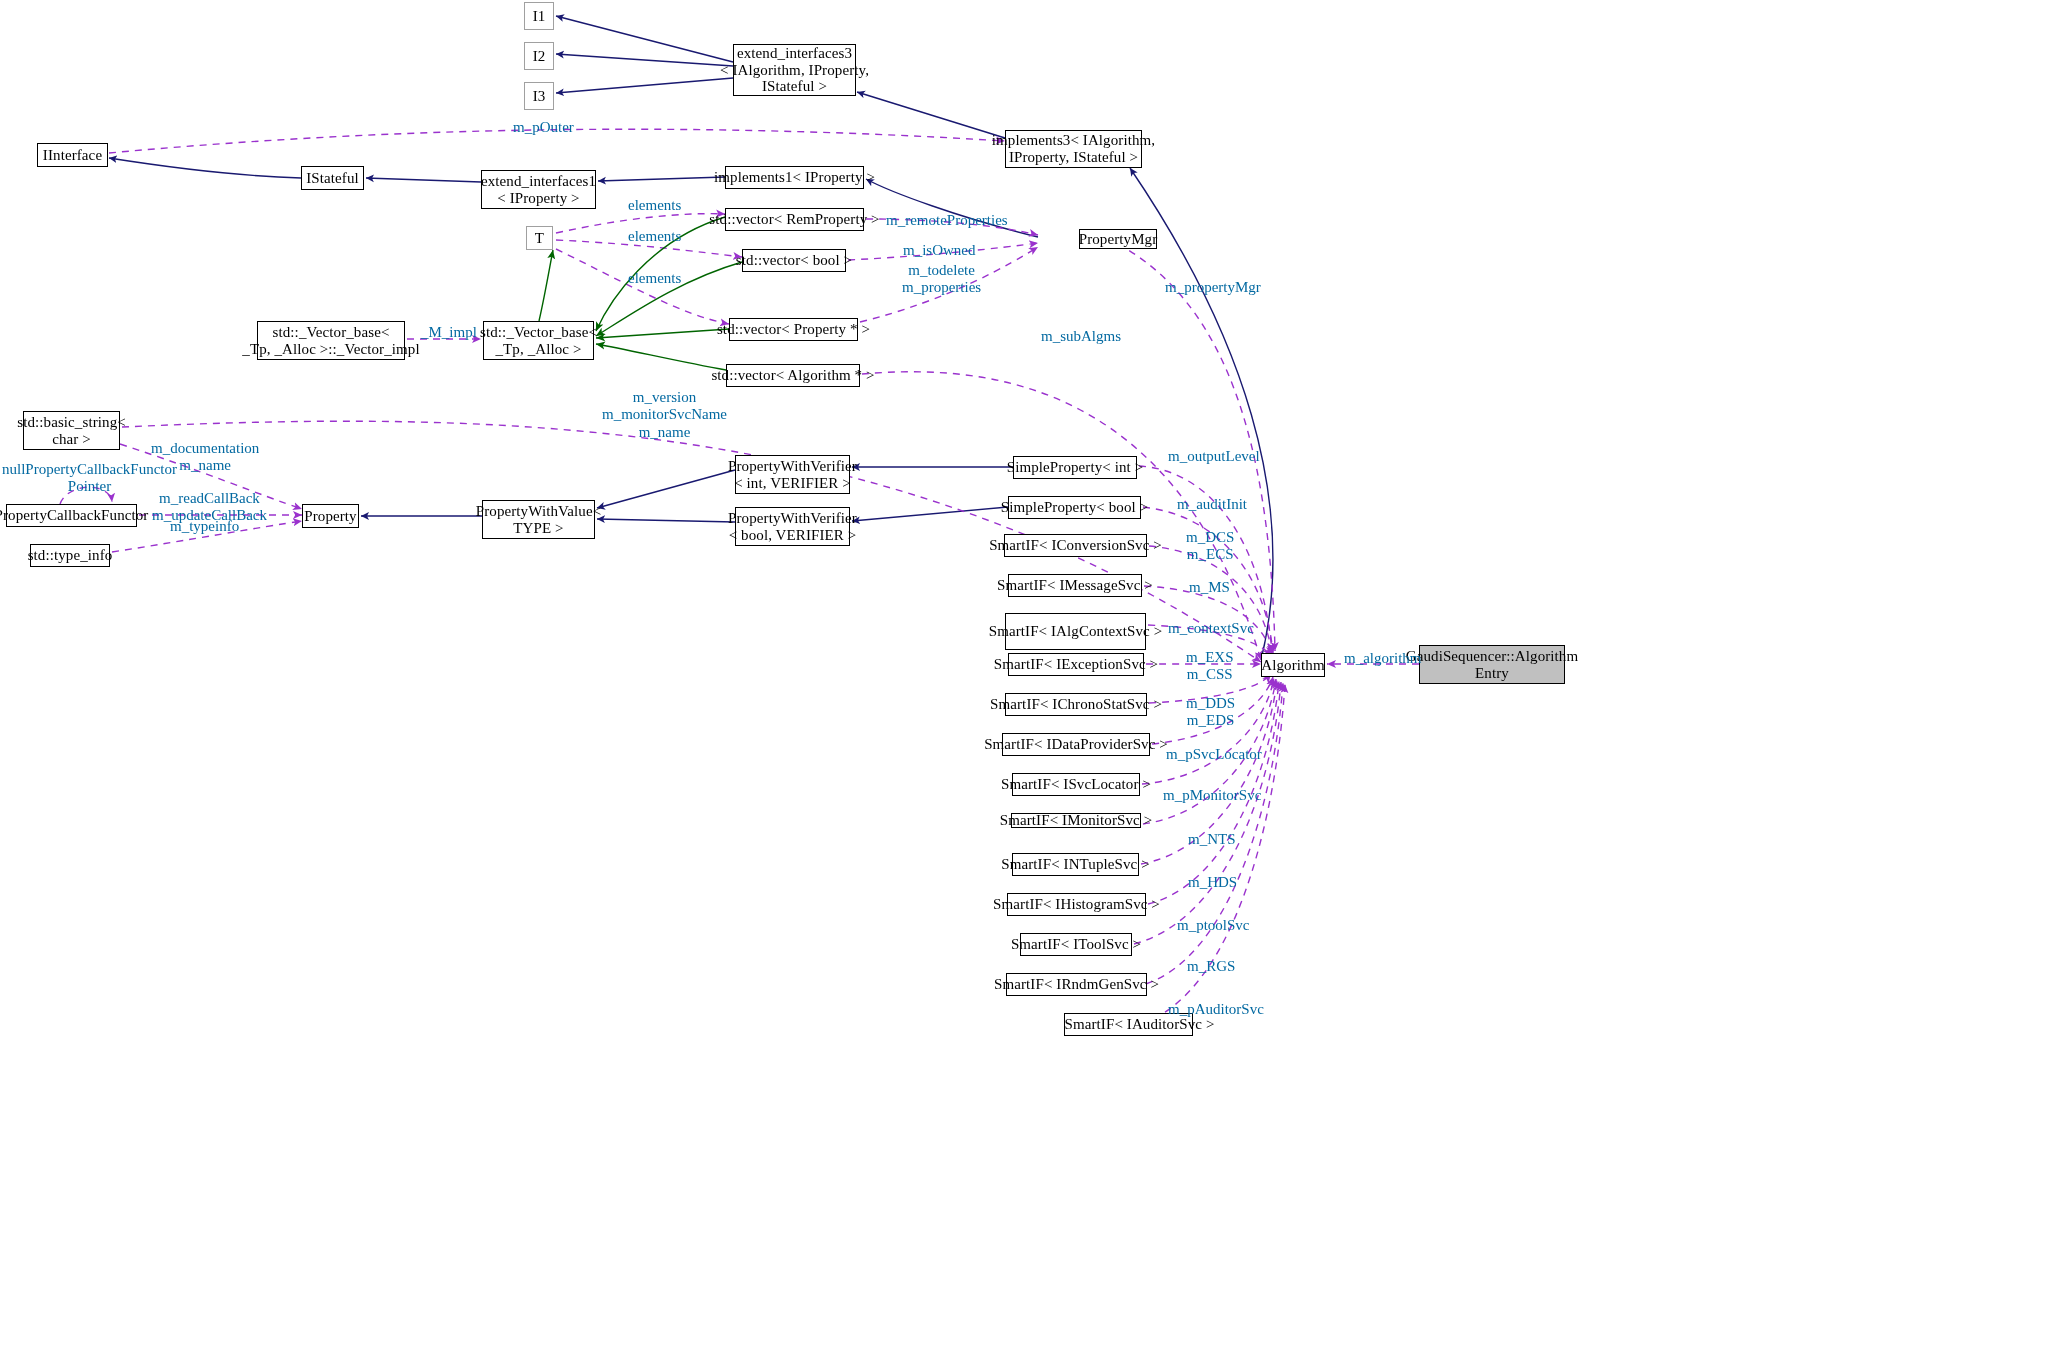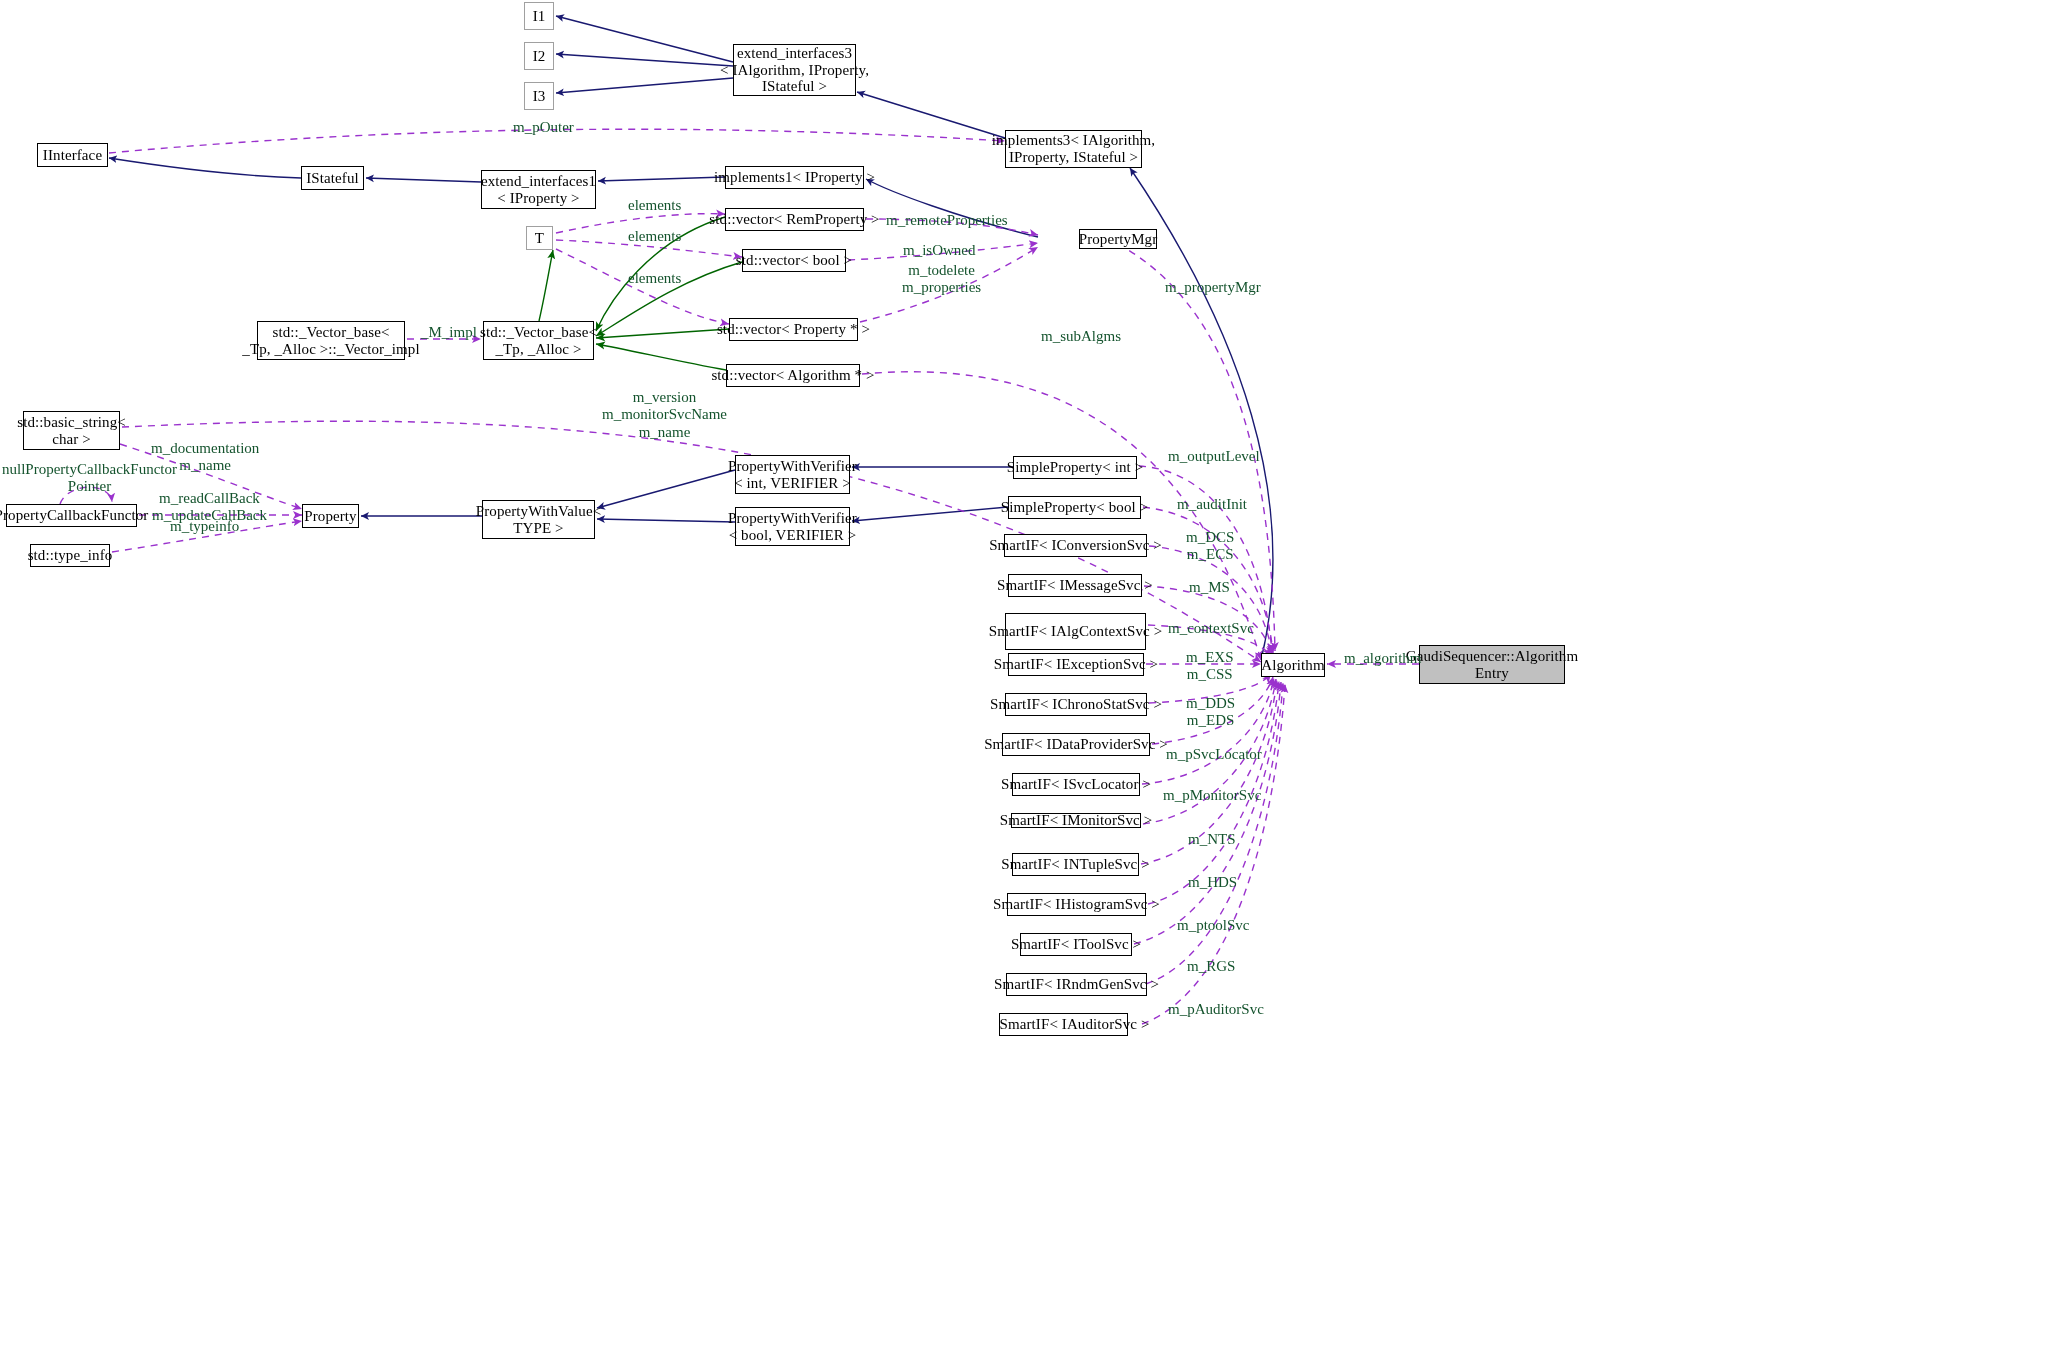--- a/index.html
+++ b/index.html
@@ -32,21 +32,21 @@
     line-height:1.12;
     font-size:15px;
     letter-spacing:0.1px;
     white-space:pre;
     z-index:3;
   }
   .node.grey-border{ border:1px solid #a0a0a0; }
   .node.filled{ background:#c0c0c0; }
   .edge-label{
     position:absolute;
-    color:#14532d;
+    color:#0369a1;
     font-size:15px;
     line-height:1.15;
     text-align:center;
     white-space:pre;
     z-index:4;
     background:transparent;
     pointer-events:none;
   }
 </style>
 </head>
@@ -159,21 +159,21 @@
     <div class="node" style="left: 1005px; top: 613px; width: 141px; height: 37px;">SmartIF&lt; IAlgContextSvc &gt;</div>
     <div class="node" style="left: 1008px; top: 653px; width: 136px; height: 23px;">SmartIF&lt; IExceptionSvc &gt;</div>
     <div class="node" style="left: 1005px; top: 693px; width: 142px; height: 23px;">SmartIF&lt; IChronoStatSvc &gt;</div>
     <div class="node" style="left: 1002px; top: 733px; width: 148px; height: 23px;">SmartIF&lt; IDataProviderSvc &gt;</div>
     <div class="node" style="left: 1012px; top: 773px; width: 128px; height: 23px;">SmartIF&lt; ISvcLocator &gt;</div>
     <div class="node" style="left: 1011px; top: 813px; width: 130px; height: 15px;">SmartIF&lt; IMonitorSvc &gt;</div>
     <div class="node" style="left: 1012px; top: 853px; width: 127px; height: 23px;">SmartIF&lt; INTupleSvc &gt;</div>
     <div class="node" style="left: 1007px; top: 893px; width: 139px; height: 23px;">SmartIF&lt; IHistogramSvc &gt;</div>
     <div class="node" style="left: 1020px; top: 933px; width: 112px; height: 23px;">SmartIF&lt; IToolSvc &gt;</div>
     <div class="node" style="left: 1006px; top: 973px; width: 141px; height: 23px;">SmartIF&lt; IRndmGenSvc &gt;</div>
-    <div class="node" style="left: 999px; top: 1013px; width: 129px; height: 23px; padding-left: 22px;">SmartIF&lt; IAuditorSvc &gt;</div>
+    <div class="node" style="left: 1064px; top: 1013px; width: 129px; height: 23px; padding-left: 22px;">SmartIF&lt; IAuditorSvc &gt;</div>
     <div class="node" style="left: 1261px; top: 653px; width: 64px; height: 24px;">Algorithm</div>
     <div class="node filled" style="left: 1419px; top: 645px; width: 146px; height: 39px;">GaudiSequencer::Algorithm
 Entry</div>
     <div class="edge-label" style="left: 513px; top: 119px;">m_pOuter</div>
     <div class="edge-label" style="left: 628px; top: 197px;">elements</div>
     <div class="edge-label" style="left: 628px; top: 228px;">elements</div>
     <div class="edge-label" style="left: 628px; top: 270px;">elements</div>
     <div class="edge-label" style="left: 886px; top: 212px;">m_remoteProperties</div>
     <div class="edge-label" style="left: 903px; top: 242px;">m_isOwned</div>
     <div class="edge-label" style="left: 902px; top: 262px;">m_todelete

